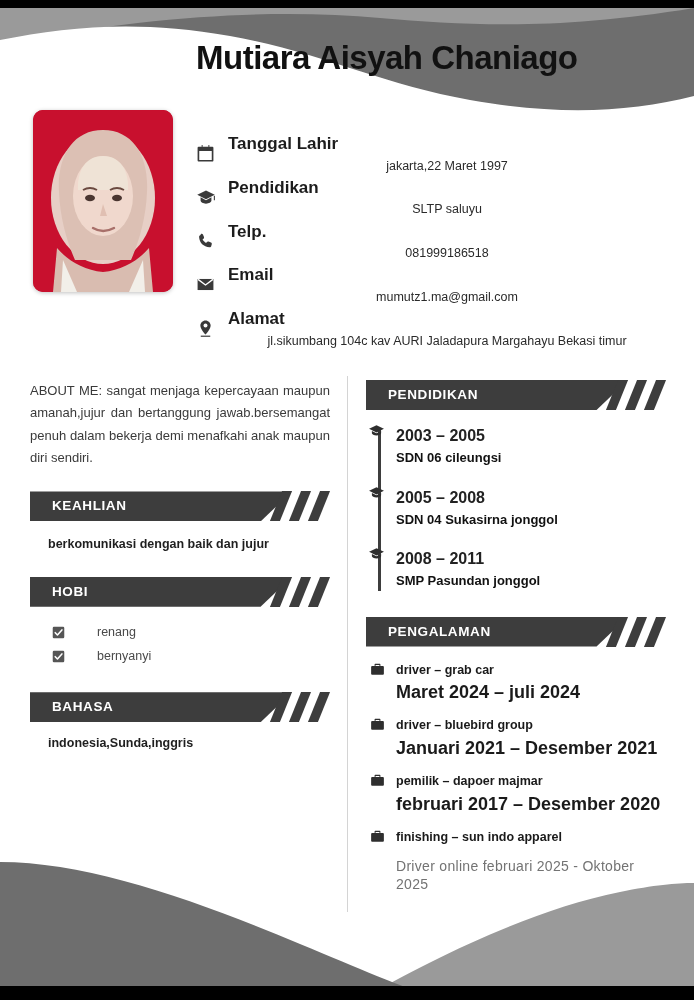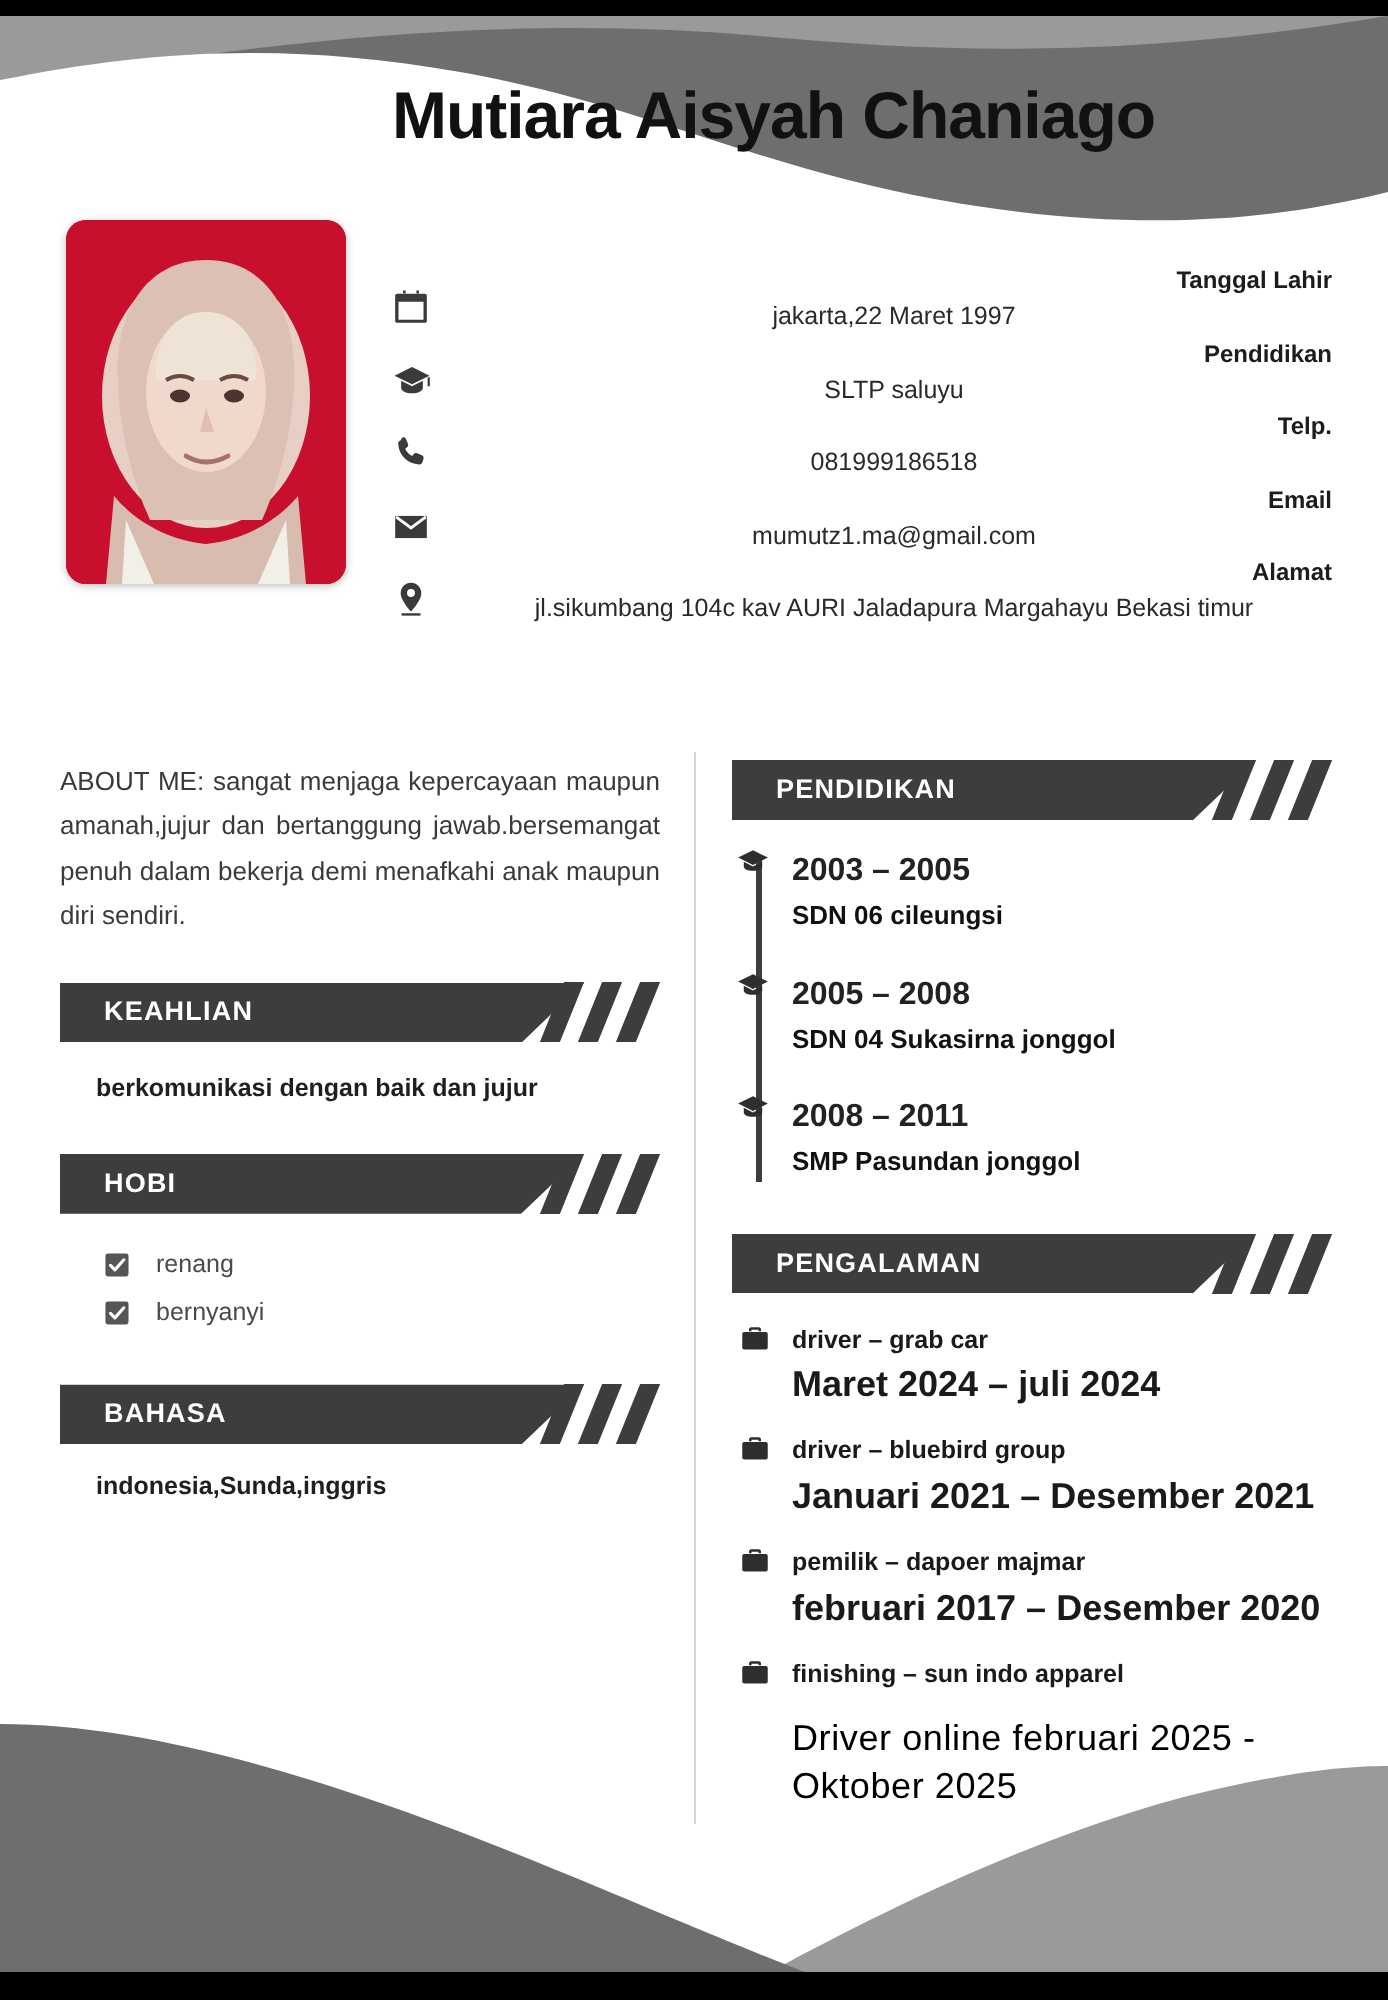--- a/index.html
+++ b/index.html
@@ -89,25 +89,24 @@
   }
   .contact-ico {
     flex: 0 0 32px;
     display: flex;
     align-items: center;
     justify-content: flex-start;
     padding-top: 12px;
   }
   .contact-text { flex: 1 1 auto; }
   .contact-label {
-    font-size: 12px;
+    font-size: 17px;
     font-weight: bold;
     color: #1c1c1c;
     line-height: 1.45;
-    text-align: right;
   }
   .contact-value {
     font-size: 12.5px;
     color: #2a2a2a;
     line-height: 1.45;
     text-align: center;
   }
 
   
   .divider {
@@ -199,20 +198,21 @@
   }
 
   
   .hobby-list { margin: 0 0 24px 0; padding: 0 0 0 22px; }
   .hobby-item {
     display: flex;
     align-items: center;
     font-size: 12.5px;
     color: #4a4a4a;
     line-height: 1.9;
+    gap: 19px;
   }
   .checkbox-ico {
     flex: 0 0 16px;
     margin-right: 10px;
     display: flex;
     align-items: center;
   }
 
   
   .lang-text {
@@ -277,22 +277,22 @@
     line-height: 1.5;
   }
   .exp-period {
     font-size: 18px;
     font-weight: bold;
     color: #1a1a1a;
     line-height: 1.5;
   }
   .exp-note {
     margin-top: 10px;
-    font-size: 18px;
-    color: #000000;
+    font-size: 14px;
+    color: #737373;
     line-height: 1.35;
     letter-spacing: 0.3px;
   }
 </style>
 </head>
 <body>
 
 <div id="page">
 
   <div class="letterbox top"></div>

